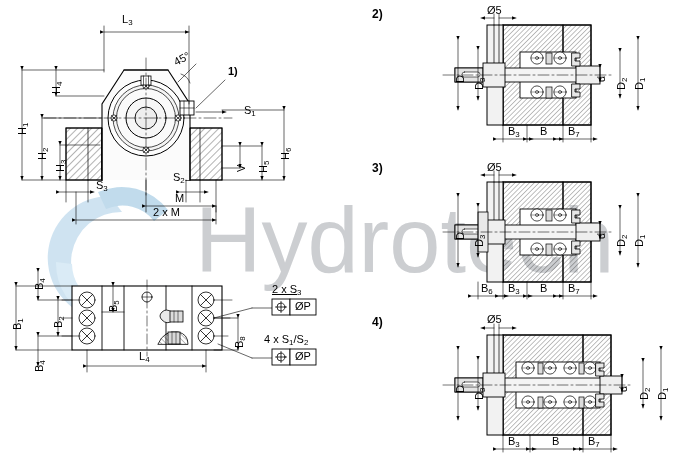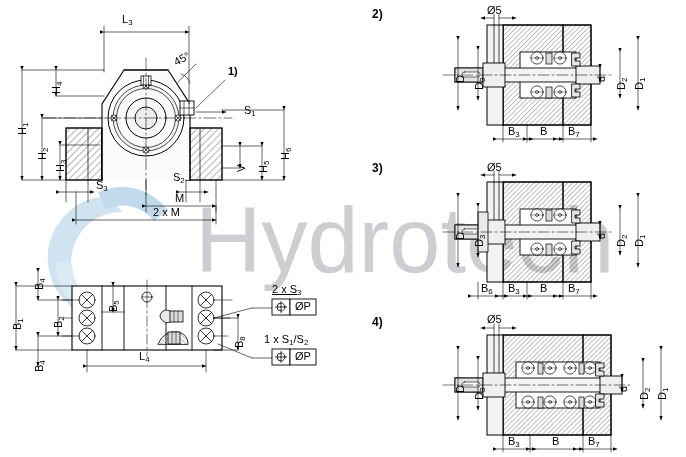--- a/index.html
+++ b/index.html
@@ -468,21 +468,21 @@
   <div class="lbl dimtxt rot" style="left:12px; top:330px;"><span>B</span><span class="sub">1</span></div>
   <div class="lbl dimtxt rot" style="left:53px; top:328px;"><span>B</span><span class="sub">2</span></div>
   <div class="lbl dimtxt rot" style="left:34px; top:290px;"><span>B</span><span class="sub">4</span></div>
   <div class="lbl dimtxt rot" style="left:34px; top:372px;"><span>B</span><span class="sub">4</span></div>
   <div class="lbl dimtxt rot" style="left:108px; top:312px;"><span>B</span><span class="sub">5</span></div>
   <div class="lbl dimtxt rot" style="left:234px; top:348px;"><span>B</span><span class="sub">8</span></div>
   <div class="lbl dimtxt" style="left:139px; top:351px;"><span>L</span><span class="sub">4</span></div>
 
   <div class="lbl dimtxt" style="left:272px; top:284px;text-decoration:underline;"><span>2 x S</span><span class="sub">3</span></div>
   <div class="lbl dimtxt" style="left:295px; top:301px;"><span>ØP</span></div>
-  <div class="lbl dimtxt" style="left:264px; top:334px;"><span>1 x S</span><span class="sub">1</span><span>/S</span><span class="sub">2</span></div>
+  <div class="lbl dimtxt" style="left:264px; top:334px;"><span>4 x S</span><span class="sub">1</span><span>/S</span><span class="sub">2</span></div>
   <div class="lbl dimtxt" style="left:295px; top:351px;"><span>ØP</span></div>
 
   <div class="lbl secnum" style="left:372px; top:8px;"><span>2)</span></div>
   <div class="lbl dimtxt" style="left:487px; top:5px;"><span>Ø5</span></div>
   <div class="lbl dimtxt rot" style="left:455px; top:83px;"><span>D</span></div>
   <div class="lbl dimtxt rot" style="left:474px; top:90px;"><span>D</span><span class="sub">3</span></div>
   <div class="lbl dimtxt rot" style="left:596px; top:82px;"><span>d</span></div>
   <div class="lbl dimtxt rot" style="left:616px; top:90px;"><span>D</span><span class="sub">2</span></div>
   <div class="lbl dimtxt rot" style="left:634px; top:90px;"><span>D</span><span class="sub">1</span></div>
   <div class="lbl dimtxt" style="left:508px; top:126px;"><span>B</span><span class="sub">3</span></div>

